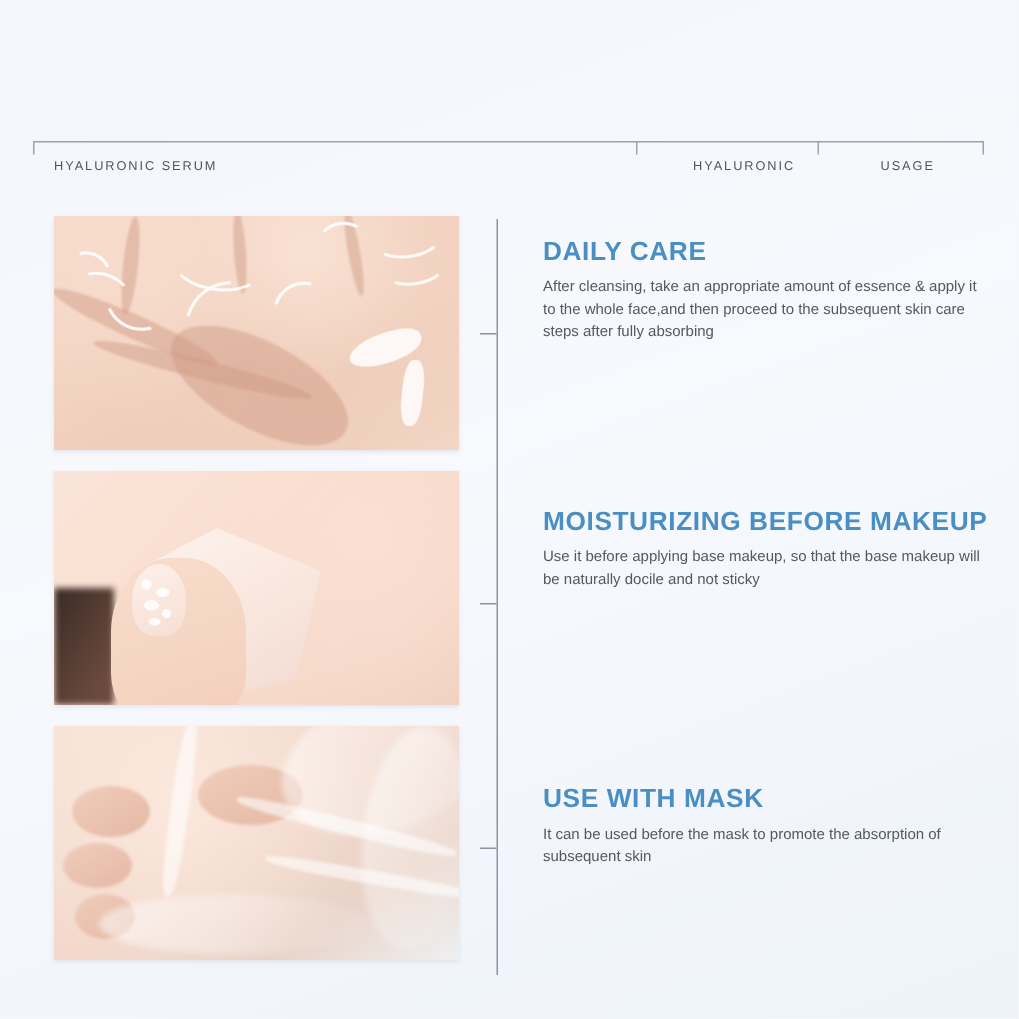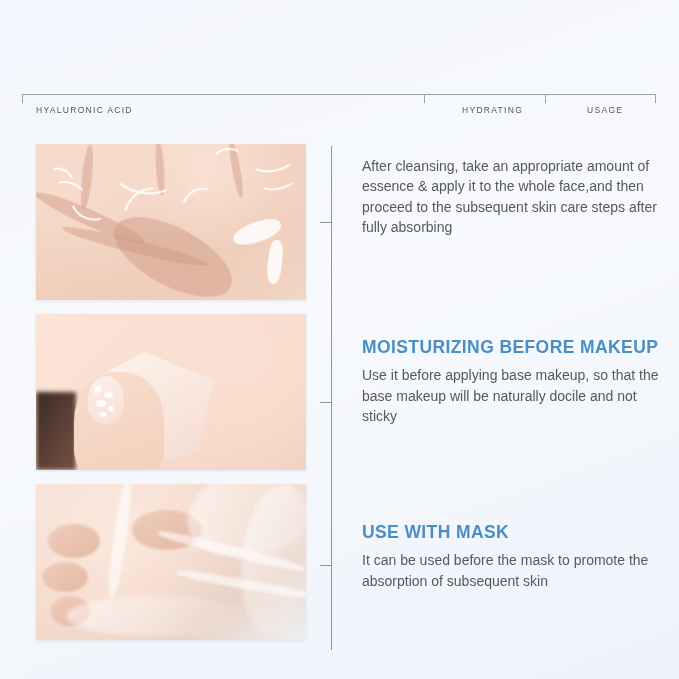--- a/index.html
+++ b/index.html
@@ -208,41 +208,41 @@
   .block-head {
     color: #4a8fc4;
     font-size: 17.5px;
     font-weight: bold;
     letter-spacing: 0.4px;
     line-height: 1.28;
     margin: 0 0 7px 0;
   }
   .block-body {
     color: #55595f;
-    font-size: 14px;
+    font-size: 10px;
     line-height: 1.46;
     margin: 0;
   }
 </style>
 </head>
 <body>
 
 <div class="page">
 
 
   <div class="rule-wrap">
     <div class="rule-line"></div>
 
     <div class="rule-tick" style="left:0px;"></div>
     <div class="rule-tick" style="left:402px;"></div>
     <div class="rule-tick" style="left:523px;"></div>
     <div class="rule-tick" style="left:633px;"></div>
 
-    <div class="rule-label" style="left:14px;">HYALURONIC ACID</div>
-    <div class="rule-label" style="left:440px;">HYDRATING</div>
+    <div class="rule-label" style="left:14px;">HYALURONIC SERUM</div>
+    <div class="rule-label" style="left:440px;">HYALURONIC</div>
     <div class="rule-label" style="left:565px;">USAGE</div>
   </div>
 
   <div class="photos">
 
     <div class="photo photo-palm">
       <div class="palm-crease" style="left:-6px; top:66px;  width:120px; height:16px; transform:rotate(24deg);"></div>
       <div class="palm-crease" style="left:24px; top:96px;  width:150px; height:13px; transform:rotate(14deg);"></div>
       <div class="palm-crease" style="left:46px; top:0px;   width:10px;  height:66px; transform:rotate(6deg);"></div>
       <div class="palm-crease" style="left:120px;top:-4px;  width:8px;   height:56px; transform:rotate(-4deg);"></div>
@@ -288,20 +288,21 @@
     </div>
 
   </div>
 
   <div class="divider"></div>
   <div class="divider-tick" style="top:222px;"></div>
   <div class="divider-tick" style="top:402px;"></div>
   <div class="divider-tick" style="top:565px;"></div>
 
   <div class="text-col" style="top:156px;">
+    <p class="block-head">DAILY CARE</p>
     <p class="block-body">After cleansing, take an appropriate amount of essence &amp; apply it to the whole face,and then proceed to the subsequent skin care steps after fully absorbing</p>
   </div>
 
   <div class="text-col" style="top:521px;">
     <p class="block-head">USE WITH MASK</p>
     <p class="block-body">It can be used before the mask to promote the absorption of subsequent skin</p>
   </div>
 
   <div class="text-col" style="top:336px;">
     <p class="block-head">MOISTURIZING BEFORE MAKEUP</p>

